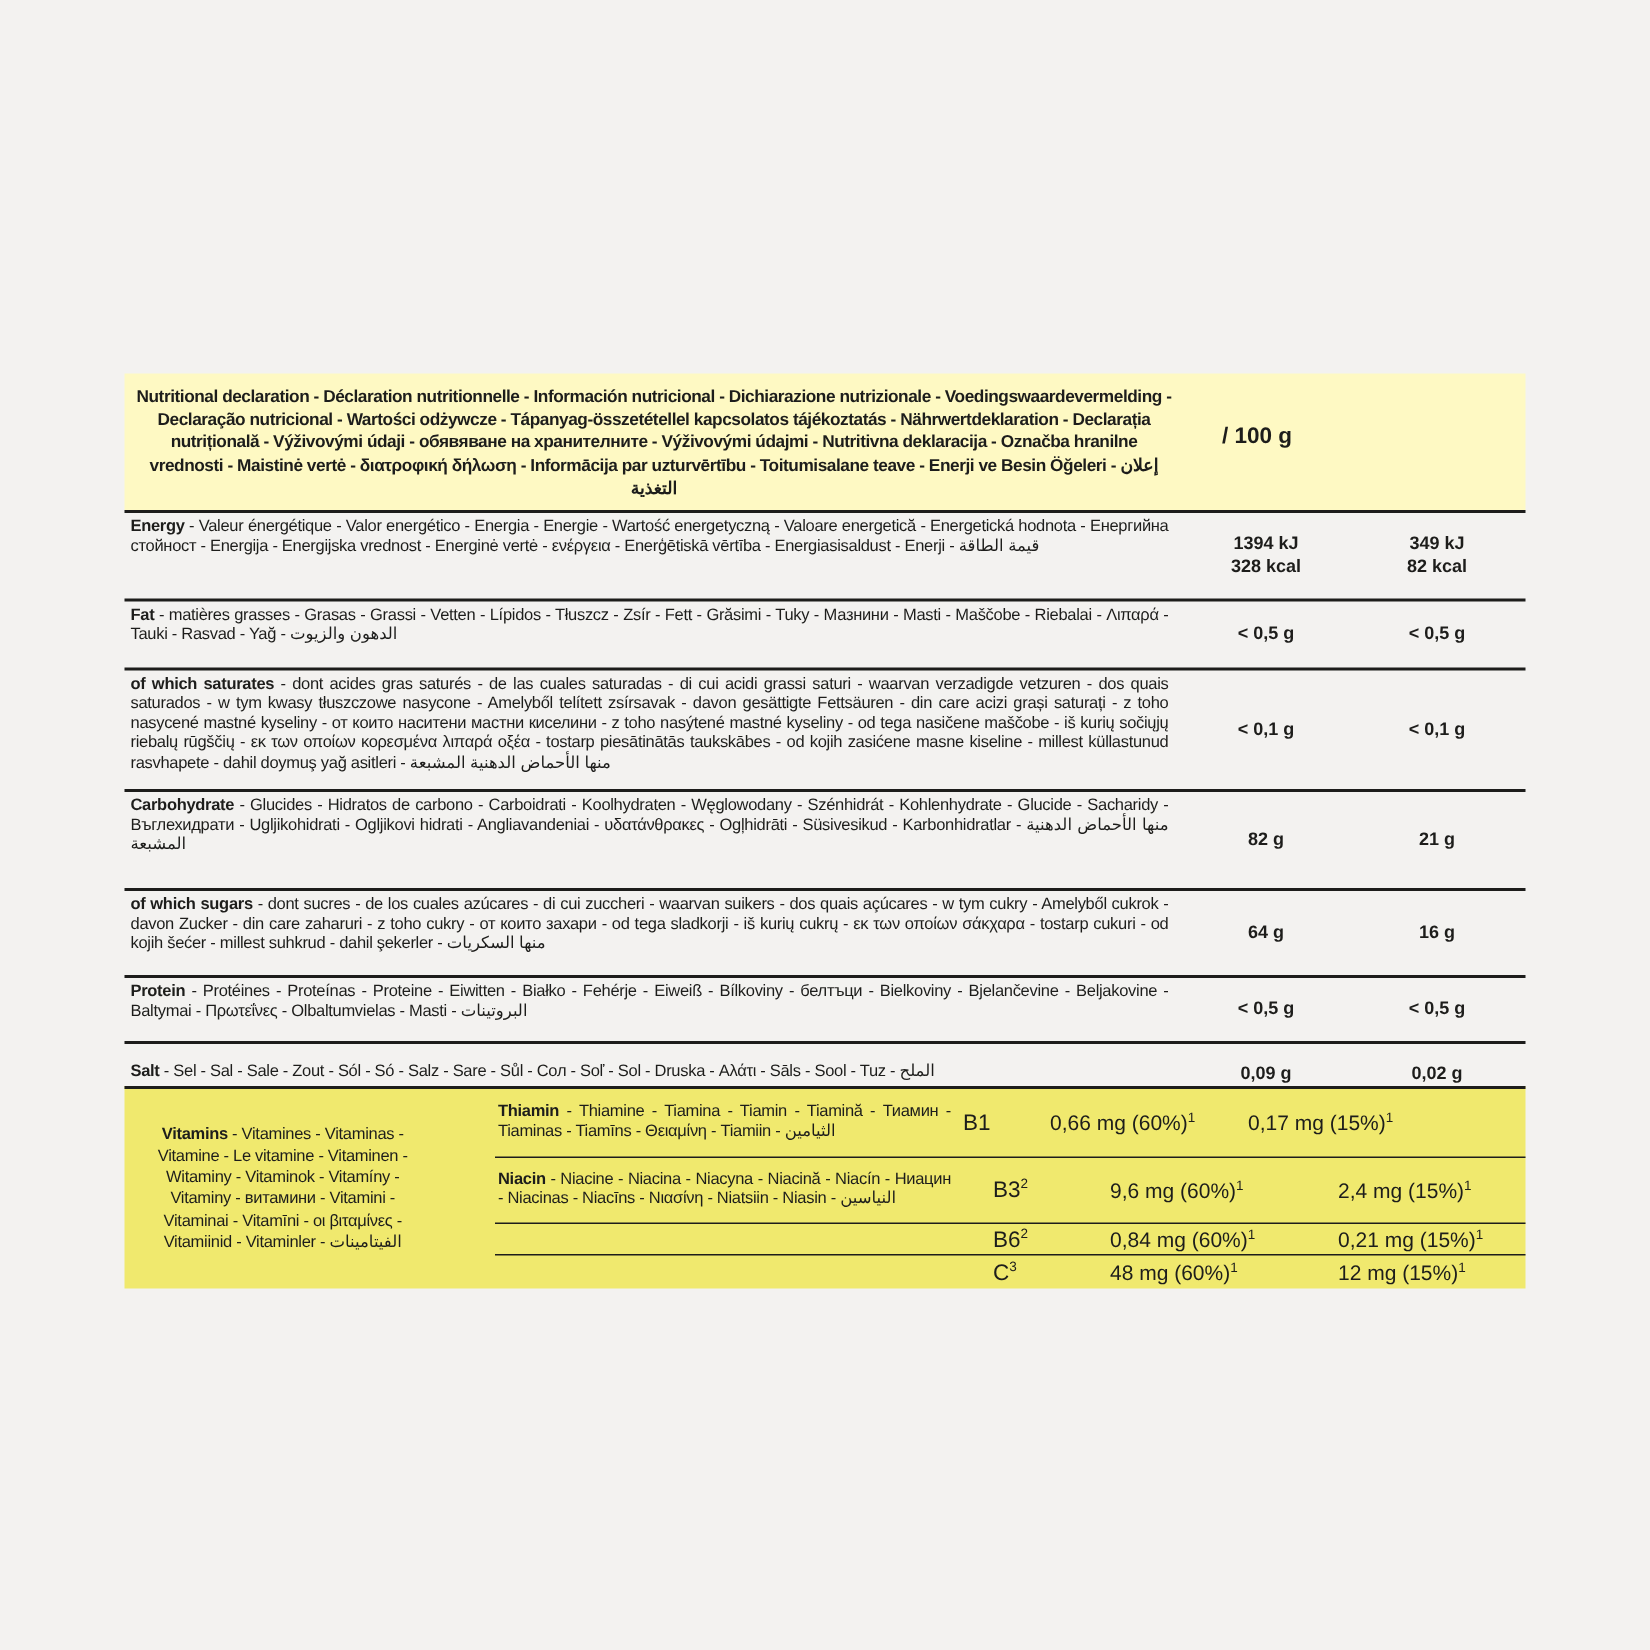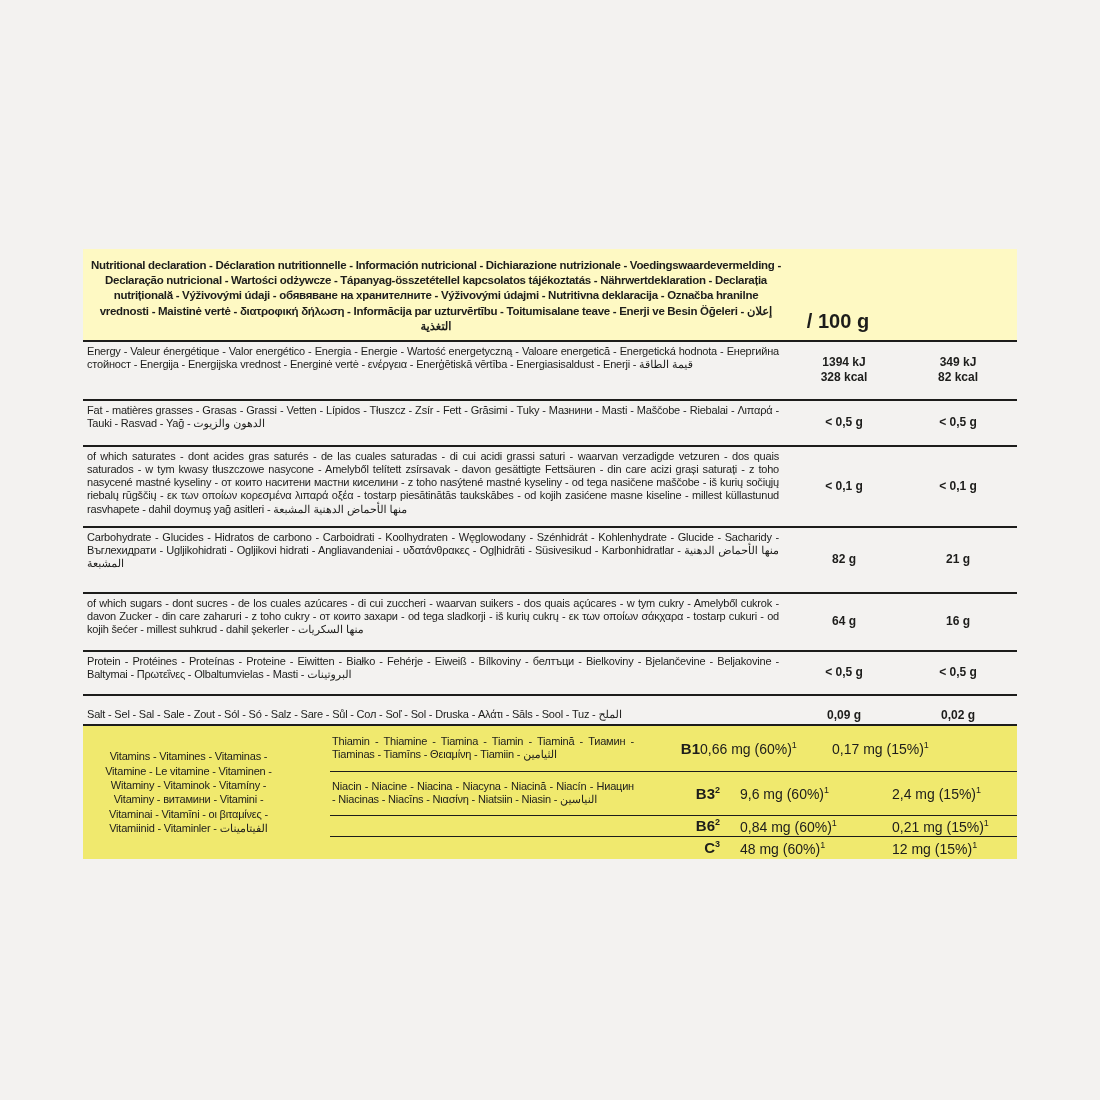--- a/index.html
+++ b/index.html
@@ -18,35 +18,35 @@
     display:flex; background:#fef9c3; min-height:89px; box-sizing:border-box;
   }
   .header-title {
     width:700px; box-sizing:border-box;
     padding:9px 2px 6px 8px;
     font-weight:bold; font-size:11.5px; line-height:1.32;
     letter-spacing:-0.3px; text-align:center;
   }
   .header-cols { flex:1; display:flex; }
   .hcol {
-    display:flex; flex-direction:column; justify-content:flex-end; align-items:center;
-    padding-bottom:7px; font-weight:bold; font-size:20px; box-sizing:border-box;
+    display:flex; flex-direction:column; justify-content:center; align-items:center;
+    padding-bottom:7px; font-weight:bold; font-size:15px; box-sizing:border-box;
   }
   .hcol-100 { width:110px; }
   .hcol-25 { width:124px; }
   .bar-icon { margin-bottom:5px; display:block; }
   
   .row { display:flex; border-top:2px solid #1d1d1b; box-sizing:border-box; }
   .row-label {
     width:706px; box-sizing:border-box;
     padding:3px 10px 3px 4px;
     font-size:11px; line-height:1.2; letter-spacing:-0.2px;
     text-align:justify;
   }
-  .term { font-weight:normal; }
+  .term { font-weight:bold; }
   .vals {
     width:110px; display:flex; flex-direction:column;
     justify-content:center; align-items:center;
     font-weight:bold; font-size:12px; line-height:1.3;
   }
   .vals-25 { width:118px; }
   .r-energy { min-height:59px; }
   .r-fat { min-height:46px; }
   .r-sat { min-height:81px; }
   .r-carb { min-height:66px; }
@@ -67,21 +67,21 @@
   .vit-row { display:flex; align-items:center; box-sizing:border-box; }
   .vit-row + .vit-row { border-top:1.5px solid #1d1d1b;gap:20px; }
   .vr-1 { min-height:45px; }
   .vr-2 { min-height:44px; }
   .vr-3 { min-height:21px; }
   .vr-4 { min-height:23px; }
   .vit-name {
     width:312px; box-sizing:border-box; padding:2px 8px 2px 2px;
     font-size:11px; line-height:1.2; letter-spacing:-0.2px; text-align:justify;
   }
-  .vit-id { width:58px; text-align:right; font-weight:bold; font-size:15px; }
+  .vit-id { width:58px; text-align:left; font-weight:normal; font-size:15px; }
   .vit-v { width:132px; text-align:left; font-weight:normal; font-size:14px; }
   .vit-v25 { width:125px; }
   sup { font-size:9px; }
 </style>
 </head>
 <body>
 
 <div class="table">
 
   <div class="header">

